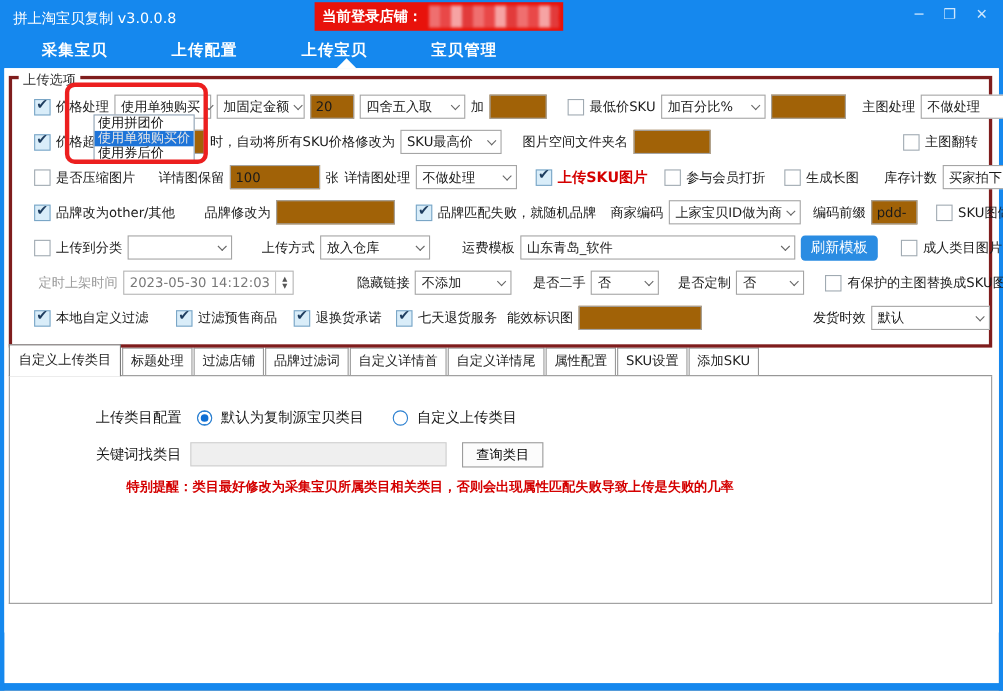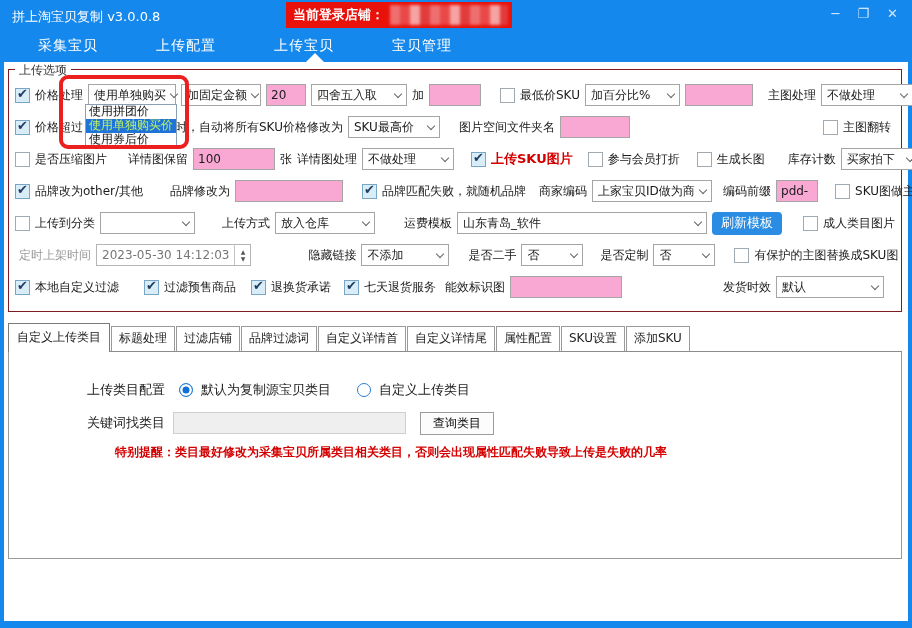--- a/index.html
+++ b/index.html
@@ -12,36 +12,36 @@
   .banner { position:absolute; left:286px; top:2px; height:26px; background:#e8120b; display:flex; align-items:center; padding:0 0 0 7px; }
   .banner .blabel { color:#fff; font-size:13px; font-weight:bold; white-space:nowrap; }
   .censor { width:118px; height:20px; margin:0 4px 0 6px;
             background-image:repeating-linear-gradient(90deg,#ef6f6f 0 10px,#e94848 10px 20px,#f6a3a3 20px 30px,#e23b3b 30px 40px),
                              repeating-linear-gradient(0deg,rgba(255,255,255,.35) 0 6px,rgba(255,255,255,0) 6px 12px);
             filter:blur(1.4px); }
   .winbtns { position:absolute; right:14px; top:6px; display:flex; gap:18px; color:#cfe7fd; font-size:13px; }
   .winbtns span { cursor:default; line-height:16px; }
   
   .nav { position:absolute; top:30px; left:-4px; right:-4px; height:32px; background:#1588ee; display:flex; align-items:center; padding-left:38px; gap:58px; }
-  .nav .tab { color:#fff; font-size:14px; font-weight:normal; letter-spacing:1px; }
+  .nav .tab { color:#fff; font-size:14px; font-weight:bold; letter-spacing:1px; }
   .tri { position:absolute; left:306px; bottom:0; width:0; height:0; border-left:9px solid transparent; border-right:9px solid transparent; border-bottom:9px solid #ffffff; }
   
   .content { position:absolute; top:62px; left:0; right:0; bottom:46px; background:#fff; font-size:12px; color:#1a1a1a; }
-  .groupbox { position:relative; margin:7px 6px 16px 4px; border:1px solid #7f1d1d; padding:13px 2px 4px 6px; }
+  .groupbox { position:relative; margin:7px 6px 2px 4px; border:3px solid #7f1d1d; padding:13px 2px 4px 20px; }
   .gtitle { position:absolute; top:-8px; left:6px; background:#fff; padding:0 4px; font-size:12px; color:#333; }
   .row { display:flex; align-items:center; height:24px; margin-bottom:8px; gap:5px; white-space:nowrap; }
   .lbl { color:#1a1a1a; }
   .glbl { color:#9a9a9a; }
   .redlbl { color:#d40000; font-weight:bold; font-size:13px; }
   .cb { flex:none; width:15px; height:15px; border:1px solid #a0aab2; background:#fff; position:relative; }
   .cb.on { background:#d9edf9; border-color:#7aa6c6; }
   .cb.on::after { content:"✔"; position:absolute; left:1px; top:-3px; font-size:13px; color:#1d3c5e; font-weight:bold; }
   .dd { flex:none; height:22px; border:1px solid #a5a5a5; background:#fff; display:flex; align-items:center; justify-content:space-between; padding:0 5px; }
   .dd .cv { width:6px; height:6px; border-right:1.6px solid #666; border-bottom:1.6px solid #666; transform:rotate(45deg); margin:-3px 0 0 5px; flex:none; }
-  .inp { flex:none; height:22px; border:1px solid #a5a5a5; background:#f9a8d4; font-size:12px; padding:0 4px; outline:none; color:#1a1a1a; }
+  .inp { flex:none; height:22px; border:1px solid #a5a5a5; background:#a16207; font-size:12px; padding:0 4px; outline:none; color:#1a1a1a; }
   .wbtn { flex:none; height:23px; border:1px solid #9c9c9c; background:#fcfcfc; font-size:12px; padding:0 12px; }
   .bluebtn { flex:none; height:23px; border:none; border-radius:4px; background:#2a8ce2; color:#fff; font-size:13px; padding:0 9px; }
   .dt { flex:none; height:22px; border:1px solid #b5b5b5; background:#fff; display:flex; align-items:center; color:#777; }
   .dt .dtv { padding:0 5px; }
   .dt .spin { width:16px; height:20px; border-left:1px solid #c3c3c3; display:flex; flex-direction:column; align-items:center; justify-content:center; font-size:6px; color:#555; line-height:7px; }
   
   .subtabs { display:flex; align-items:flex-end; margin:2px 6px 0 4px; border-bottom:1px solid #8c8c8c; height:24px; }
   .stab { border:1px solid #9a9a9a; border-bottom:none; background:#fff; padding:3px 7px 4px; font-size:12px; margin-right:1px; color:#222; }
   .stab.active { padding:5px 8px 6px; position:relative; top:1px; background:#fff; border-color:#7a7a7a; }
   .panel { margin:0 6px 0 4px; border:1px solid #9a9a9a; border-top:none; height:207px; padding-top:26px; }
@@ -54,21 +54,21 @@
   .footer { position:absolute; left:0; right:0; bottom:0; height:40px; background:#f5f6f7; border-top:1px solid #dcdcdc; }
   .rbtn { position:absolute; top:7px; height:27px; border:none; border-radius:5px; background:#f56c6c; color:#fff; font-size:14px; padding:0 13px; }
   .prev { left:10px; }
   .save { right:152px; }
   .next { right:43px; }
   .wm { position:absolute; right:4px; bottom:2px; font-size:29px; font-weight:bold; color:#2e2e2e; letter-spacing:1px; z-index:9; white-space:nowrap;
         text-shadow:2px 0 0 #fff,-2px 0 0 #fff,0 2px 0 #fff,0 -2px 0 #fff,1.5px 1.5px 0 #fff,-1.5px -1.5px 0 #fff,1.5px -1.5px 0 #fff,-1.5px 1.5px 0 #fff; }
   
   .ddlist { position:absolute; left:81px; top:104px; width:92px; background:#fff; border:1px solid #8ca0b3; z-index:6; font-size:12px; }
   .ddlist .it { height:14px; line-height:14px; padding-left:3px; color:#111;font-family:Liberation Mono, monospace; }
-  .ddlist .it.hl { background:#1e74d8; color:#bef264; }
+  .ddlist .it.hl { background:#1e74d8; color:#e5e5e5; }
   .annot { position:absolute; left:55px; top:75px; width:130px; height:74px; border:4px solid #ec1f1f; border-radius:9px; z-index:7; pointer-events:none; }
   .ml-auto { margin-left:auto; }
 </style>
 </head>
 <body>
 
 <div class="win">
 
   <div class="titlebar">
     <div class="apptitle">拼上淘宝贝复制 v3.0.0.8</div>

